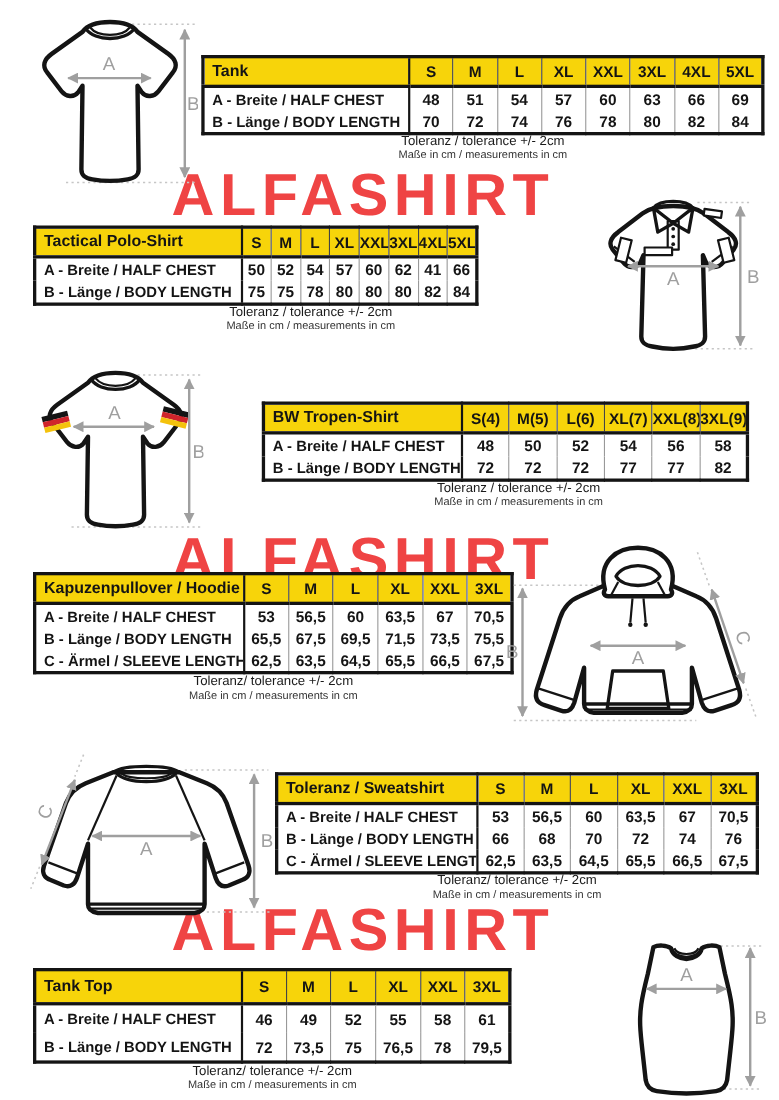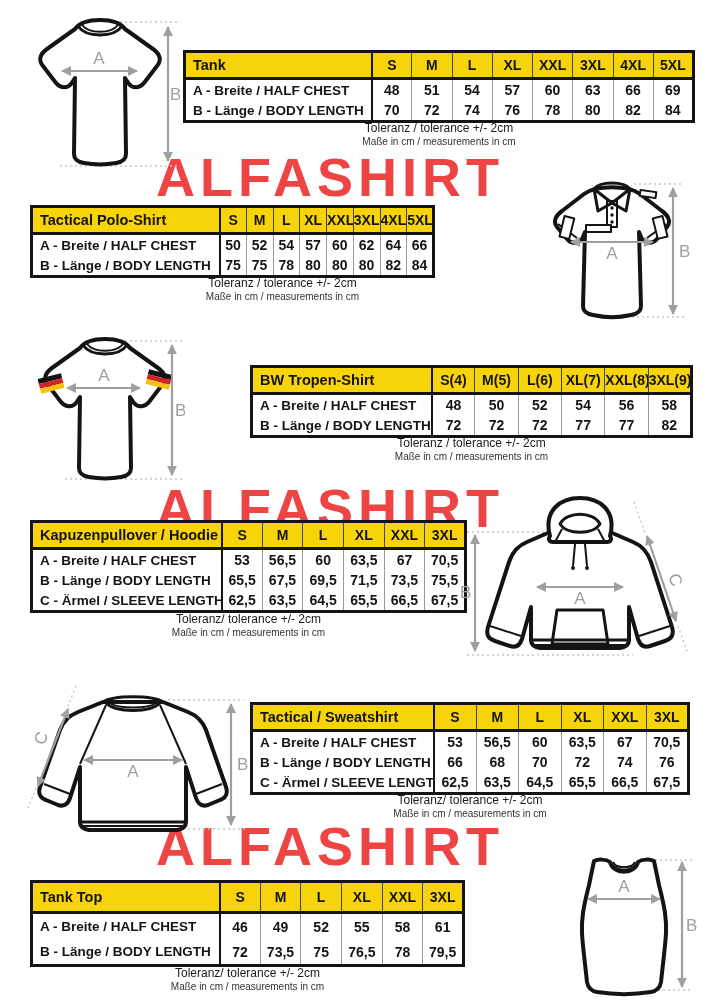--- a/index.html
+++ b/index.html
@@ -147,21 +147,21 @@
         </thead>
         <tbody>
           <tr>
             <td class="label">A -  Breite / HALF CHEST</td>
             <td class="val">50</td>
             <td class="val">52</td>
             <td class="val">54</td>
             <td class="val">57</td>
             <td class="val">60</td>
             <td class="val">62</td>
-            <td class="val">64</td>
+            <td class="val">41</td>
             <td class="val">66</td>
           </tr>
           <tr>
             <td class="label">B -  Länge / BODY LENGTH</td>
             <td class="val">75</td>
             <td class="val">75</td>
             <td class="val">78</td>
             <td class="val">80</td>
             <td class="val">80</td>
             <td class="val">80</td>
@@ -232,21 +232,21 @@
     <g>
       <line class="arrow" x1="42" y1="60" x2="115" y2="60" marker-start="url(#a3)" marker-end="url(#a3)"></line>
       <text class="mlabel" x="79" y="53" text-anchor="middle">A</text>
     </g>
     <g>
       <line class="arrow" x1="147" y1="17" x2="147" y2="147" marker-start="url(#a3)" marker-end="url(#a3)"></line>
       <text class="mlabel" x="150" y="88">B</text>
     </g>
   </svg>
 
-  <div class="tbl" style="left:250px;top:365px;width:443px;">
+  <div class="tbl" style="left:238px;top:365px;width:443px;">
       <table>
         <colgroup>
           <col style="width: 180px;">
           <col>
           <col>
           <col>
           <col>
           <col>
           <col>
         </colgroup>
@@ -424,21 +424,21 @@
           <col style="width: 182px;">
           <col>
           <col>
           <col>
           <col>
           <col>
           <col>
         </colgroup>
         <thead>
           <tr>
-            <th class="title">Tactical / Sweatshirt</th>
+            <th class="title">Toleranz / Sweatshirt</th>
             <th class="size">S</th>
             <th class="size">M</th>
             <th class="size">L</th>
             <th class="size">XL</th>
             <th class="size">XXL</th>
             <th class="size">3XL</th>
           </tr>
         </thead>
         <tbody>
           <tr>

